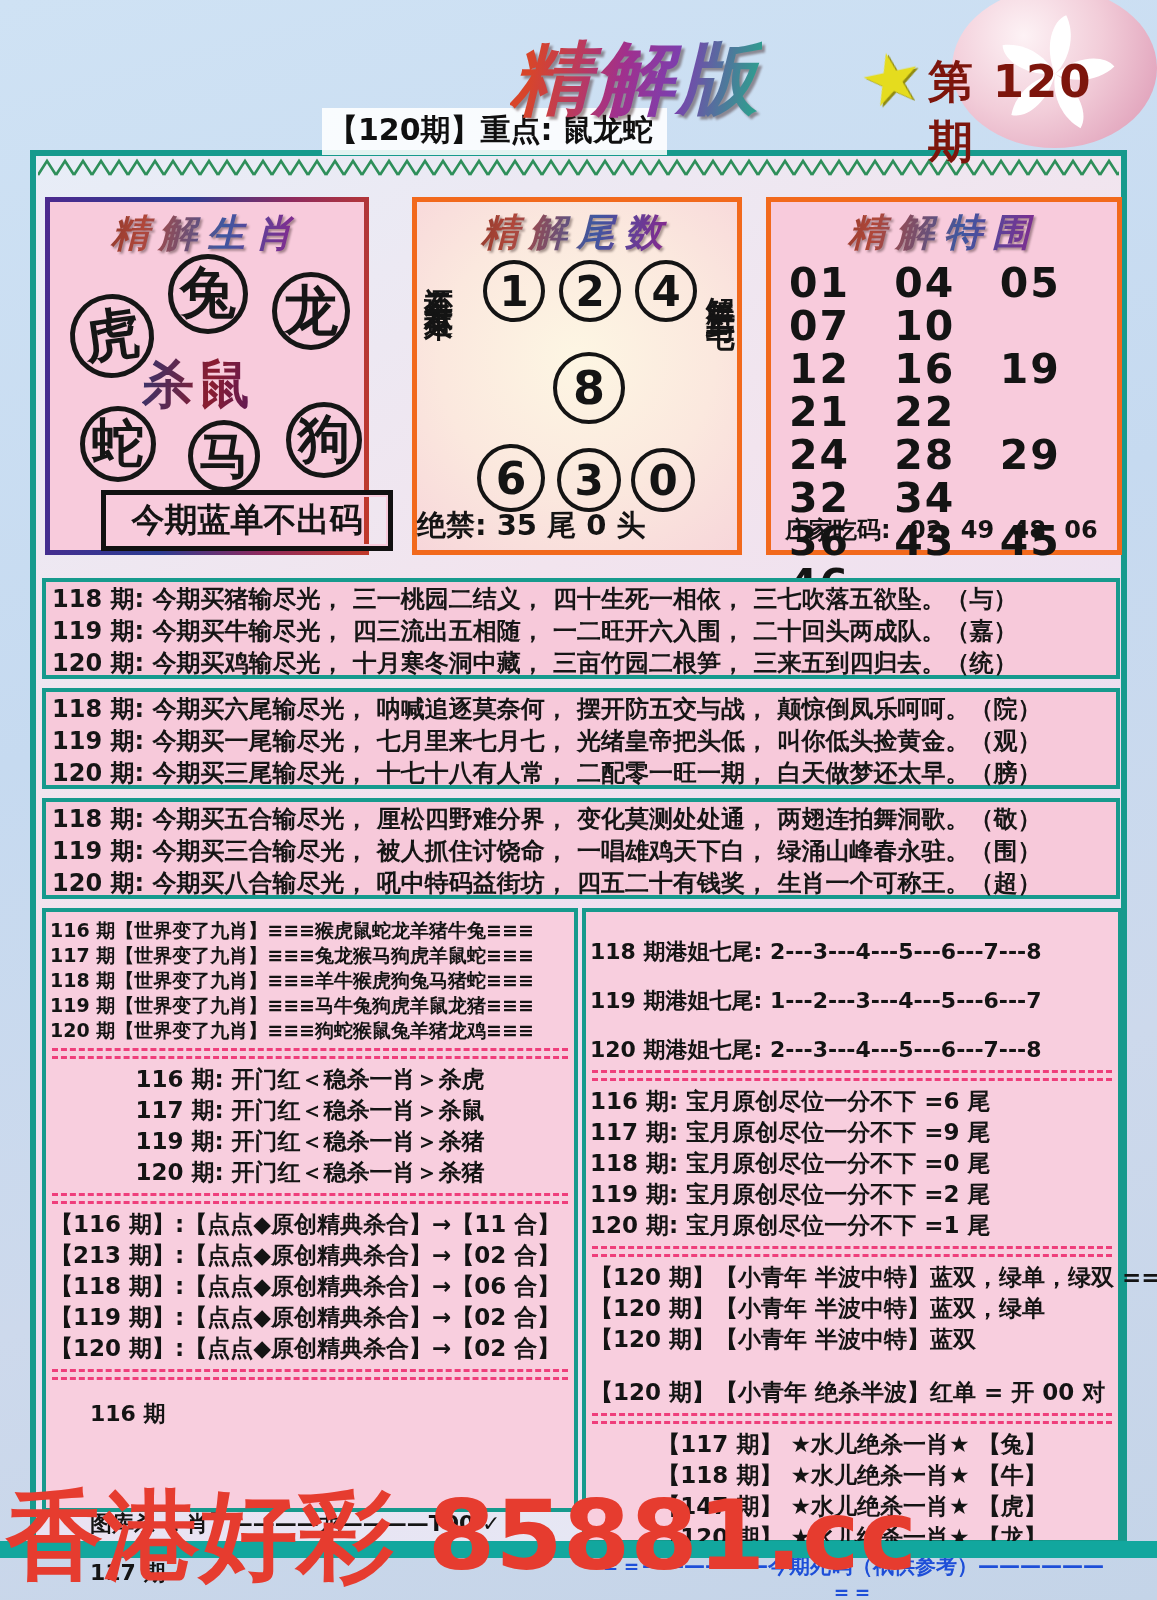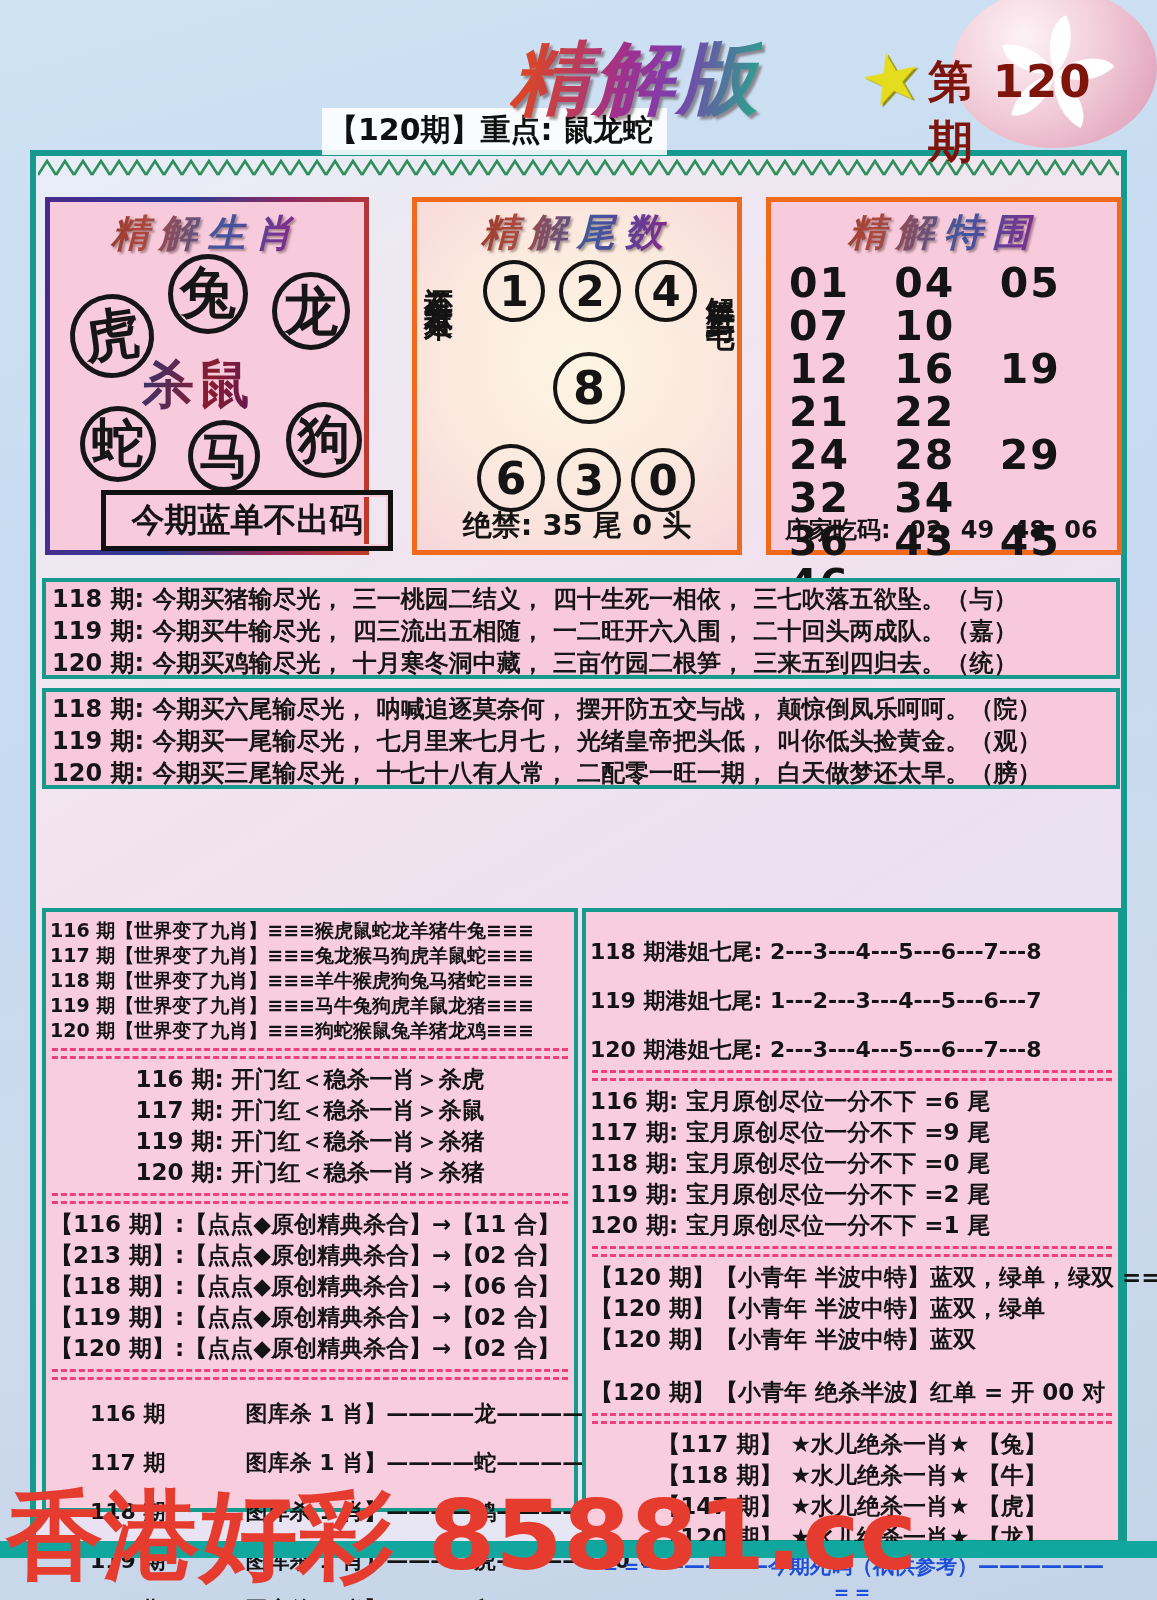--- a/index.html
+++ b/index.html
@@ -34,38 +34,38 @@
       -webkit-background-clip:text;background-clip:text;color:transparent;filter:drop-shadow(2px 2px 1px rgba(40,20,20,.4));}
   .zcirc{position:absolute;border:5px solid #161616;border-radius:50%;display:flex;align-items:center;
       justify-content:center;font-weight:bold;color:#161616;background:transparent;}
   #kill-label{position:absolute;left:92px;top:148px;font-size:52px;font-weight:bold;letter-spacing:4px;
       background:linear-gradient(100deg,#35356e,#8a1c30 60%,#5c1a58);-webkit-background-clip:text;background-clip:text;color:transparent;}
   #blue-note{position:absolute;left:12px;top:288px;width:292px;border:5px solid #111;padding:3px 0;
       text-align:center;font-size:33px;font-weight:bold;color:#141414;box-shadow:0 0 0 2px #f8cbdc inset;margin-left:39px;}
   .vert{writing-mode:vertical-rl;text-orientation:upright;font-weight:bold;font-size:29px;color:#141414;position:absolute;letter-spacing:4px;}
   .tcirc{position:absolute;border:4px solid #141414;border-radius:50%;display:flex;align-items:center;
       justify-content:center;font-weight:bold;color:#141414;}
-  #forbid-line{position:absolute;left:0;bottom:4px;width:100%;text-align:center;font-size:29px;font-weight:bold;}
+  #forbid-line{position:absolute;left:0;bottom:4px;width:100%;font-size:29px;font-weight:bold;}
   .numrow{font-size:41px;font-weight:bold;letter-spacing:2px;word-spacing:28px;line-height:43px;padding-left:18px;}
   #range-grid{position:absolute;left:0;top:60px;width:100%;}
   #eat-line{position:absolute;left:14px;top:312px;font-size:24px;font-weight:bold;word-spacing:10px;}
   
   .pbox{position:absolute;left:42px;width:1078px;height:101px;border:4px solid #169a8d;background:#f7c9da;
       display:flex;flex-direction:column;justify-content:space-evenly;padding:1px 6px;z-index:3;}
   .prow{font-size:24px;font-weight:bold;white-space:nowrap;color:#161616;}
   
   .col{position:absolute;top:908px;background:#f8cede;border:4px solid #169a8d;z-index:3;padding:6px 4px;}
   #left-col{left:42px;width:536px;height:604px;}
   #right-col{left:582px;width:540px;height:636px;}
   .r20{font-size:19px;font-weight:bold;line-height:25px;white-space:nowrap;}
   .r23{font-size:22px;font-weight:bold;line-height:30px;white-space:nowrap;margin-top:19px;}
   .r24{font-size:23px;font-weight:bold;line-height:31px;white-space:nowrap;}
   .sep{height:11px;border-top:3px dashed #ef3e7b;border-bottom:3px dashed #ef3e7b;margin:5px 2px;}
   .ctr{text-align:center;}
-  .tuku-row{display:flex;gap:80px;padding-left:40px;}
+  .tuku-row{display:flex;gap:80px;padding-left:40px;flex-direction:column;}
   #death-header{color:#1d4ed8;font-size:21px;font-weight:bold;text-align:center;line-height:26px;}
   .spacer20{height:22px;}
   
   #teal-band{position:absolute;left:0;top:1541px;width:1157px;height:17px;background:#12a79e;z-index:6;}
   #banner{position:absolute;left:6px;top:1472px;font-size:97px;font-weight:bold;color:#e63c2f;
       white-space:nowrap;z-index:9;letter-spacing:0px;}
 </style>
 </head>
 <body>
 
@@ -136,20 +136,25 @@
   <div class="pbox" style="top:578px;">
     <div class="prow">118 期:  今期买猪输尽光， 三一桃园二结义， 四十生死一相依， 三七吹落五欲坠。（与）</div>
     <div class="prow">119 期:  今期买牛输尽光， 四三流出五相随， 一二旺开六入围， 二十回头两成队。（嘉）</div>
     <div class="prow">120 期:  今期买鸡输尽光， 十月寒冬洞中藏， 三亩竹园二根笋， 三来五到四归去。（统）</div>
   </div>
   <div class="pbox" style="top:688px;">
     <div class="prow">118 期:  今期买六尾输尽光， 呐喊追逐莫奈何， 摆开防五交与战， 颠惊倒凤乐呵呵。（院）</div>
     <div class="prow">119 期:  今期买一尾输尽光， 七月里来七月七， 光绪皇帝把头低， 叫你低头捡黄金。（观）</div>
     <div class="prow">120 期:  今期买三尾输尽光， 十七十八有人常， 二配零一旺一期， 白天做梦还太早。（膀）</div>
   </div>
+  <div class="pbox" style="top:798px;">
+    <div class="prow">118 期:  今期买五合输尽光， 厘松四野难分界， 变化莫测处处通， 两翅连拍舞洞歌。（敬）</div>
+    <div class="prow">119 期:  今期买三合输尽光， 被人抓住讨饶命， 一唱雄鸡天下白， 绿涌山峰春永驻。（围）</div>
+    <div class="prow">120 期:  今期买八合输尽光， 吼中特码益街坊， 四五二十有钱奖， 生肖一个可称王。（超）</div>
+  </div>
 
   <div id="left-col" class="col">
     <div class="r20">116 期【世界变了九肖】≡≡≡猴虎鼠蛇龙羊猪牛兔≡≡≡</div>
     <div class="r20">117 期【世界变了九肖】≡≡≡兔龙猴马狗虎羊鼠蛇≡≡≡</div>
     <div class="r20">118 期【世界变了九肖】≡≡≡羊牛猴虎狗兔马猪蛇≡≡≡</div>
     <div class="r20">119 期【世界变了九肖】≡≡≡马牛兔狗虎羊鼠龙猪≡≡≡</div>
     <div class="r20">120 期【世界变了九肖】≡≡≡狗蛇猴鼠兔羊猪龙鸡≡≡≡</div>
     <div class="sep"></div>
     <div class="r24 ctr">116 期:  开门红＜稳杀一肖＞杀虎</div>
     <div class="r24 ctr">117 期:  开门红＜稳杀一肖＞杀鼠</div>

